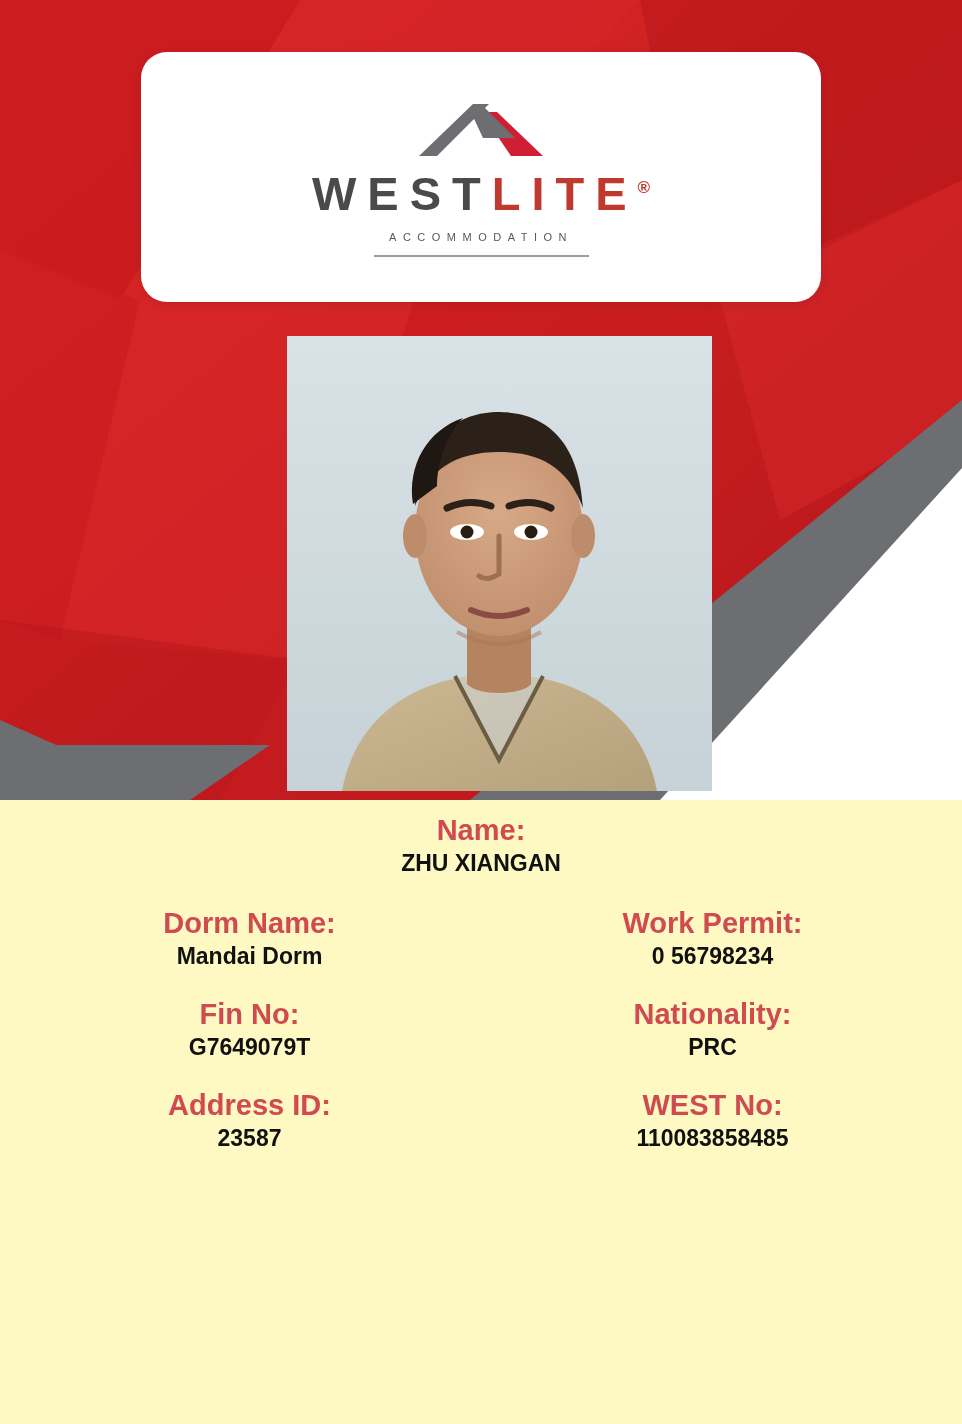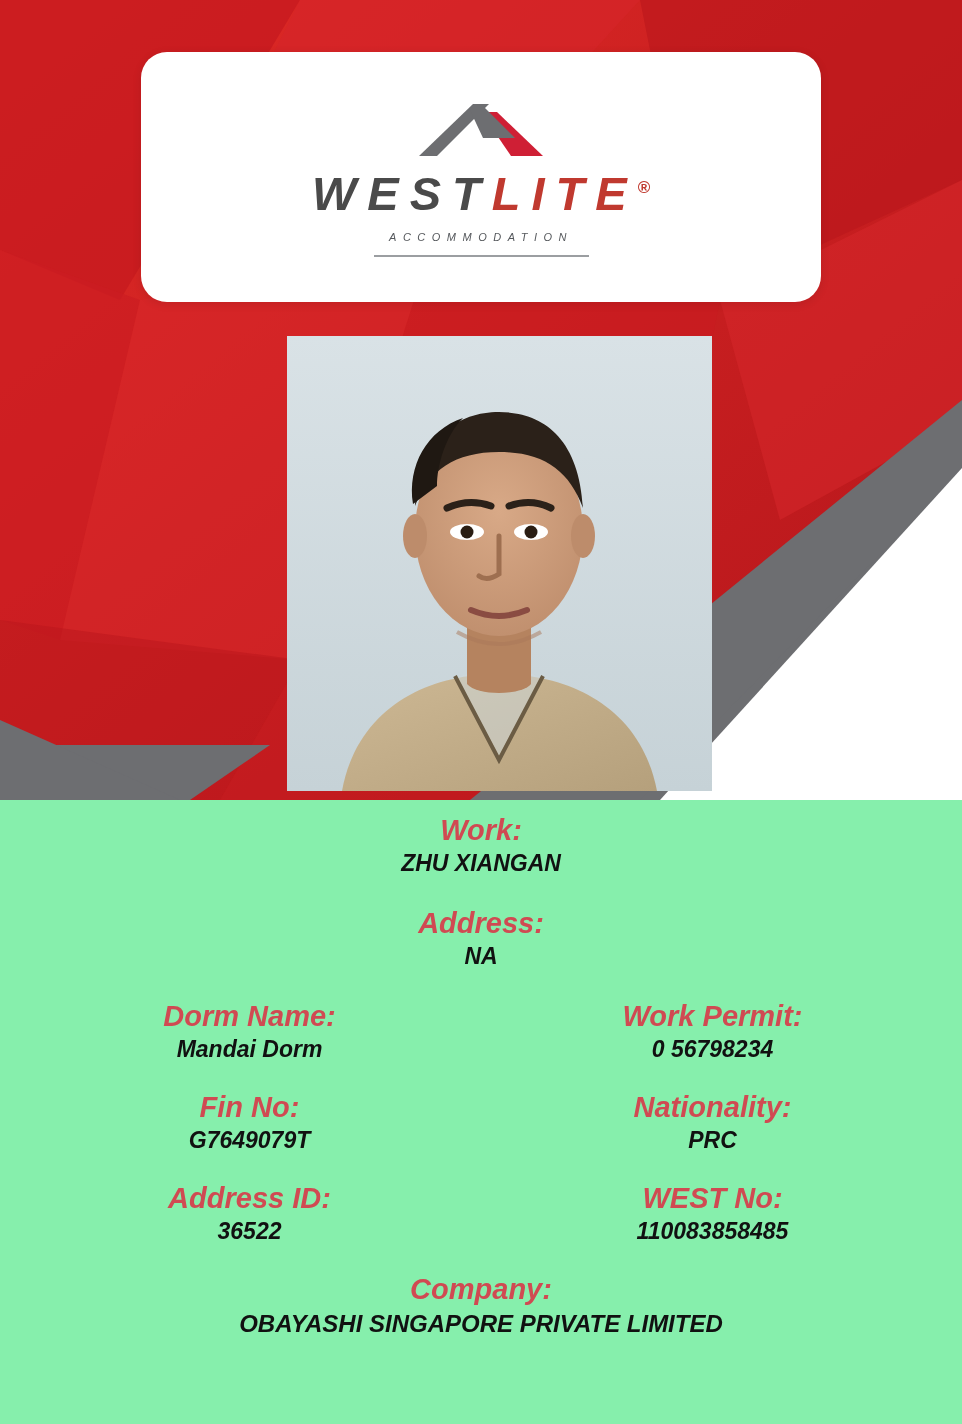--- a/index.html
+++ b/index.html
@@ -7,23 +7,22 @@
     width: 962px;
     height: 1424px;
     font-family: "Liberation Sans", sans-serif;
     background: #ffffff;
     overflow: hidden;
   }
   .card {
     position: relative;
     width: 962px;
     height: 1424px;
-    background: #86efac;
-    overflow: hidden;
-    font-style: italic;
+    background: #fef9c3;
+    overflow: hidden;
   }
 
   
   .header-art {
     position: absolute;
     top: 0; left: 0;
     width: 962px;
     height: 800px;
     overflow: hidden;
   }
@@ -223,28 +222,24 @@
 
       <path d="M184,274 q28,12 56,0" stroke="#8a4c42" stroke-width="6" fill="none" stroke-linecap="round"></path>
 
       <path d="M170,296 q42,24 84,0" stroke="#a9785a" stroke-width="4" fill="none" opacity="0.5"></path>
     </svg>
   </div>
 
   <div class="details">
 
     <div class="field row-full">
-      <div class="lbl">Work:</div>
+      <div class="lbl">Name:</div>
       <div class="val">ZHU XIANGAN</div>
     </div>
 
-    <div class="field row-full">
-      <div class="lbl">Address:</div>
-      <div class="val">NA</div>
-    </div>
 
     <div class="row-two">
       <div class="field left">
         <div class="lbl">Dorm Name:</div>
         <div class="val">Mandai Dorm</div>
       </div>
       <div class="field right">
         <div class="lbl">Work Permit:</div>
         <div class="val">0 56798234</div>
       </div>
@@ -257,27 +252,23 @@
       </div>
       <div class="field right">
         <div class="lbl">Nationality:</div>
         <div class="val">PRC</div>
       </div>
     </div>
 
     <div class="row-two">
       <div class="field left">
         <div class="lbl">Address ID:</div>
-        <div class="val">36522</div>
+        <div class="val">23587</div>
       </div>
       <div class="field right">
         <div class="lbl">WEST No:</div>
         <div class="val">110083858485</div>
       </div>
     </div>
 
-    <div class="field row-company">
-      <div class="lbl">Company:</div>
-      <div class="val">OBAYASHI SINGAPORE PRIVATE LIMITED</div>
-    </div>
 
   </div>
 </div>
 
 </body></html>

